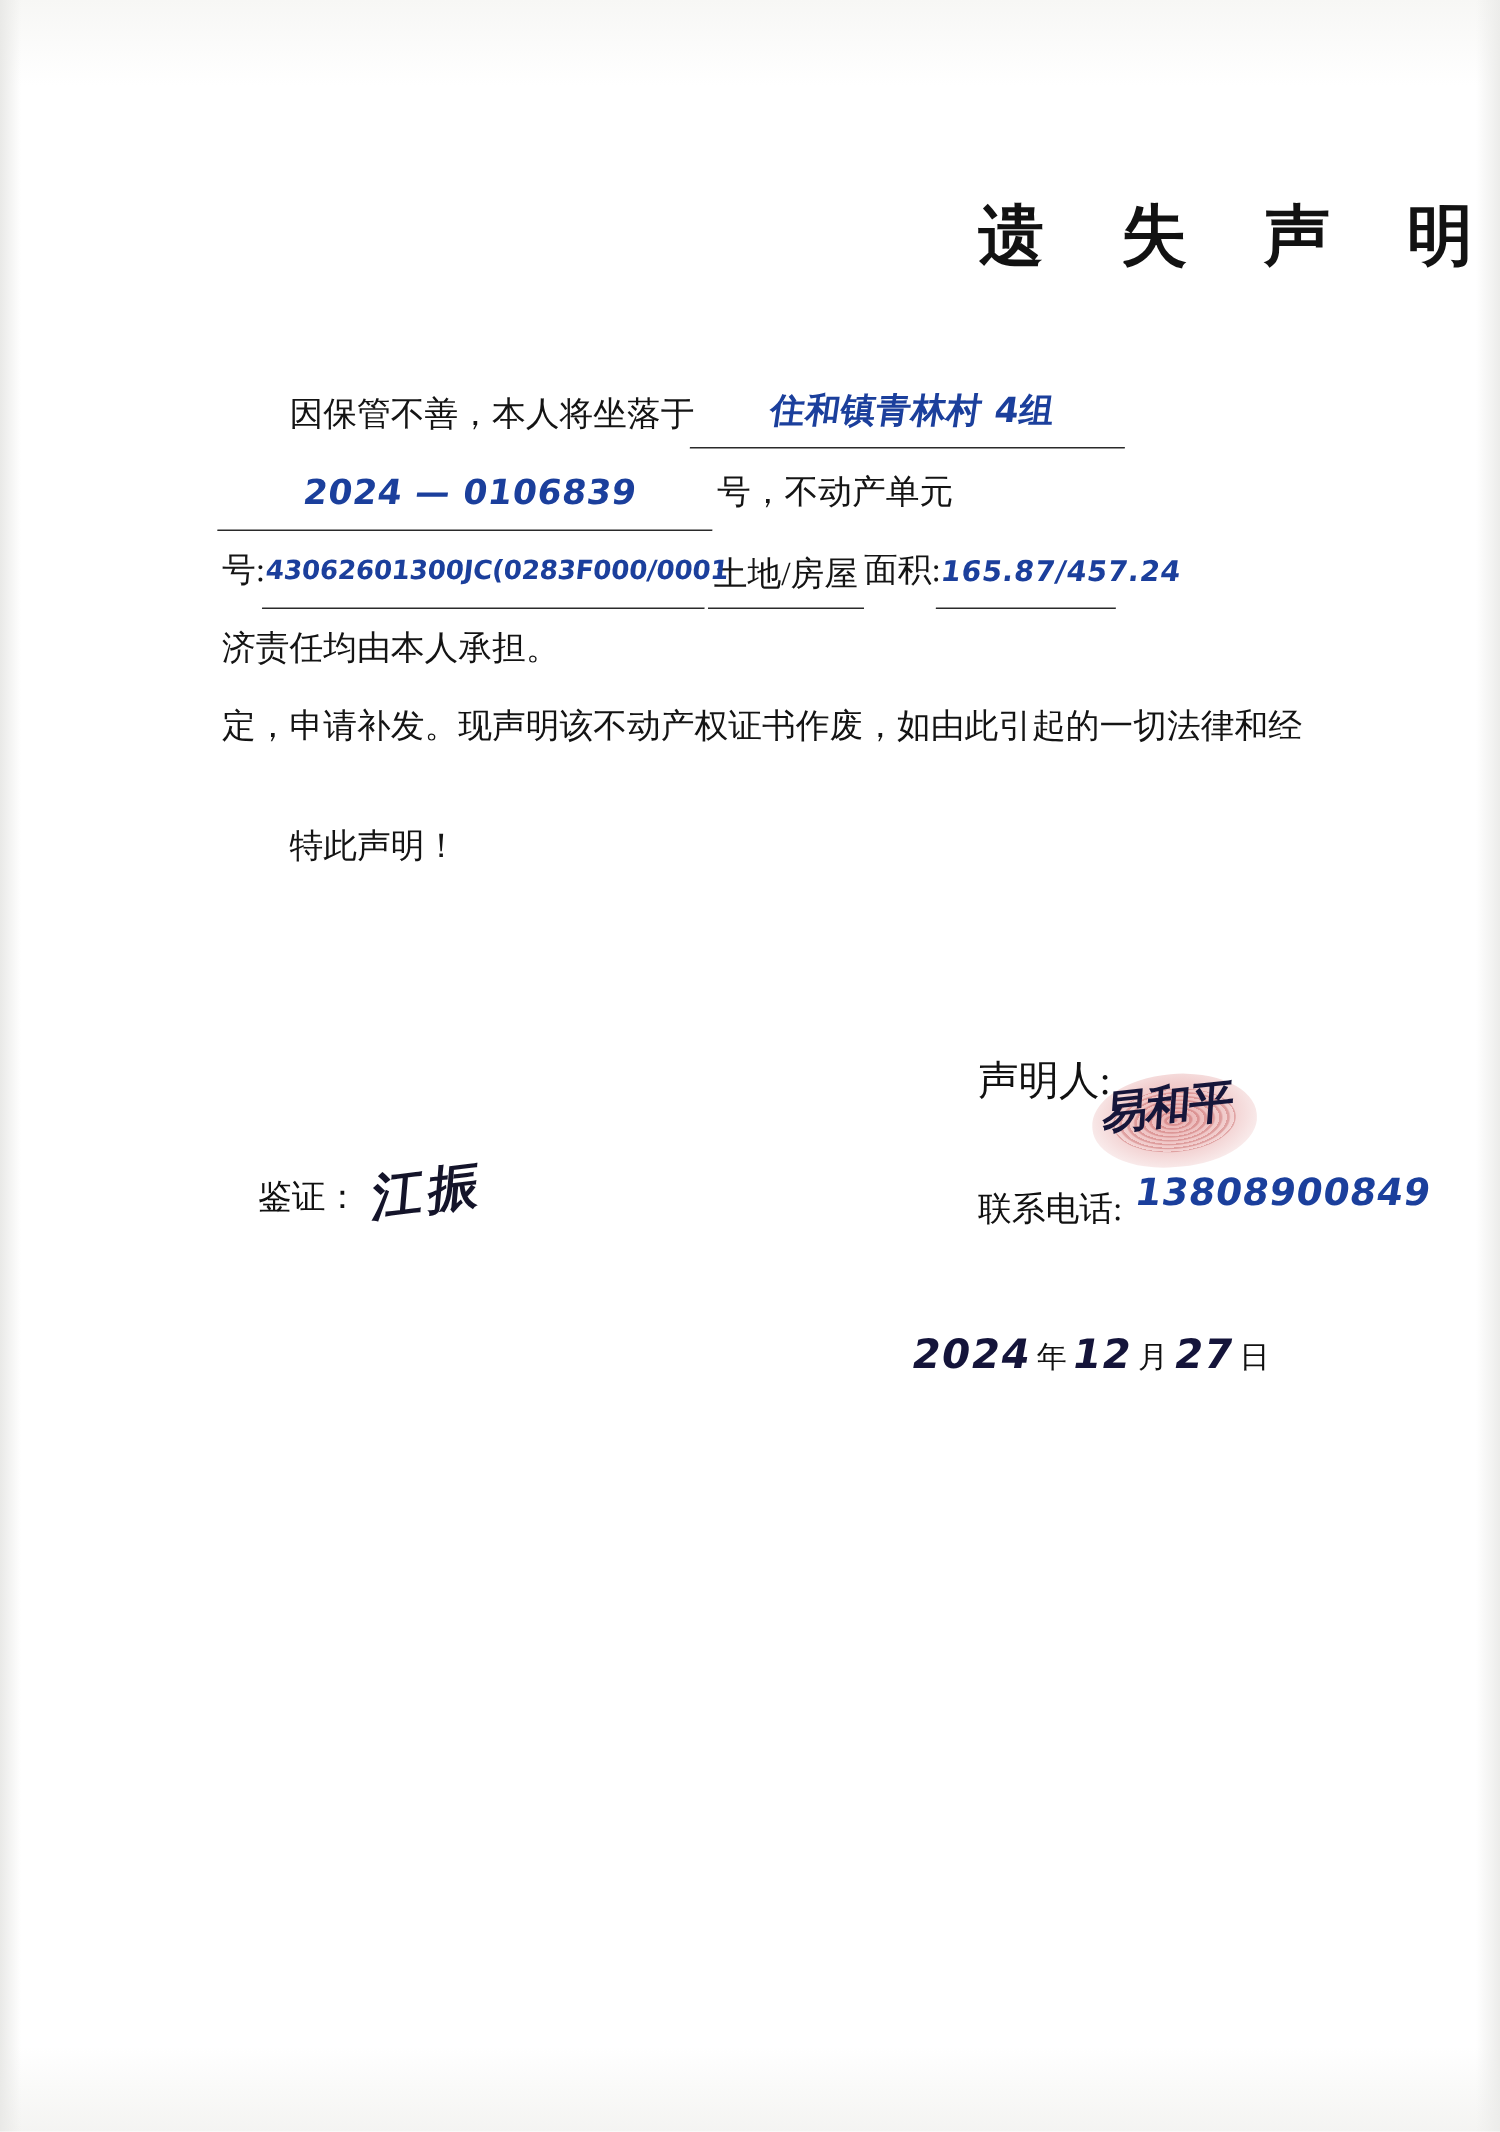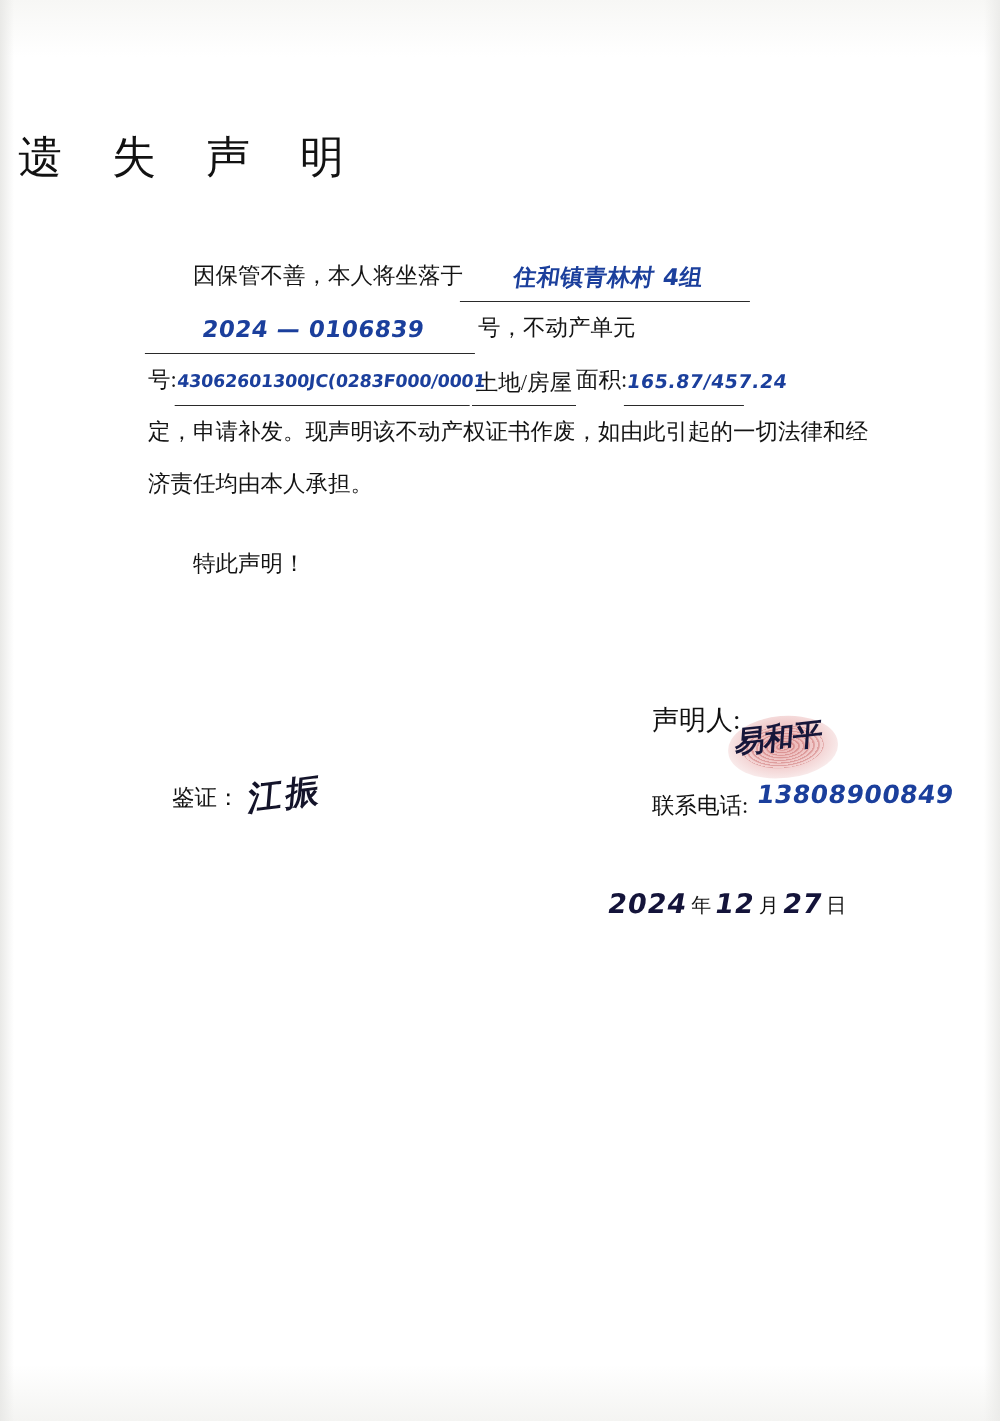--- a/index.html
+++ b/index.html
@@ -37,23 +37,23 @@
     width: 16px;
     background: linear-gradient(270deg, #ececea 0%, rgba(255,255,255,0) 100%);
     pointer-events: none;
   }
 
   .doc-title {
     position: absolute;
     top: 128px;
     left: 0;
     width: 100%;
-    text-align: left;
+    text-align: right;
     font-family: "DejaVu Serif", serif;
-    font-weight: normal;
+    font-weight: bold;
     font-size: 44px;
     letter-spacing: 18px;
     text-indent: 18px;
     color: #121212;
   }
 
   .body-block {
     position: absolute;
     top: 250px;
     left: 148px;
@@ -63,21 +63,21 @@
     color: #141414;
   }
 
   .line {
     display: flex;
     align-items: flex-end;
     height: 52px;
     white-space: nowrap;
   }
   .line .txt { line-height: 52px; }
-  .indent { padding-left: 45px; }
+  .indent { padding-left: 45px; align-items: center; }
 
   
   .fill {
     position: relative;
     display: inline-block;
     border-bottom: 1.4px solid #2a2a2a;
     text-align: center;
     font-family: "DejaVu Sans", sans-serif;
     color: #1b3f9c;
     font-size: 21px;
@@ -228,25 +228,25 @@
     <div class="line">
       <span class="txt">号:</span>
       <span class="fill fill-unitno blue">43062601300JC(0283F000/0001</span>
       <span class="fixed-under">土地/房屋</span>
       <span class="txt">面积:</span>
       <span class="fill fill-area blue">165.87/457.24</span>
     </div>
 
 
     <div class="line">
+      <span class="txt">济责任均由本人承担。</span>
+    </div>
+
+    <div class="line">
       <span class="txt">定，申请补发。现声明该不动产权证书作废，如由此引起的一切法律和经</span>
-    </div>
-
-    <div class="line">
-      <span class="txt">济责任均由本人承担。</span>
     </div>
 
     <div class="line indent" style="margin-top:28px;">
       <span class="txt">特此声明！</span>
     </div>
 
   </div>
 
   <div class="sign-area">
 

